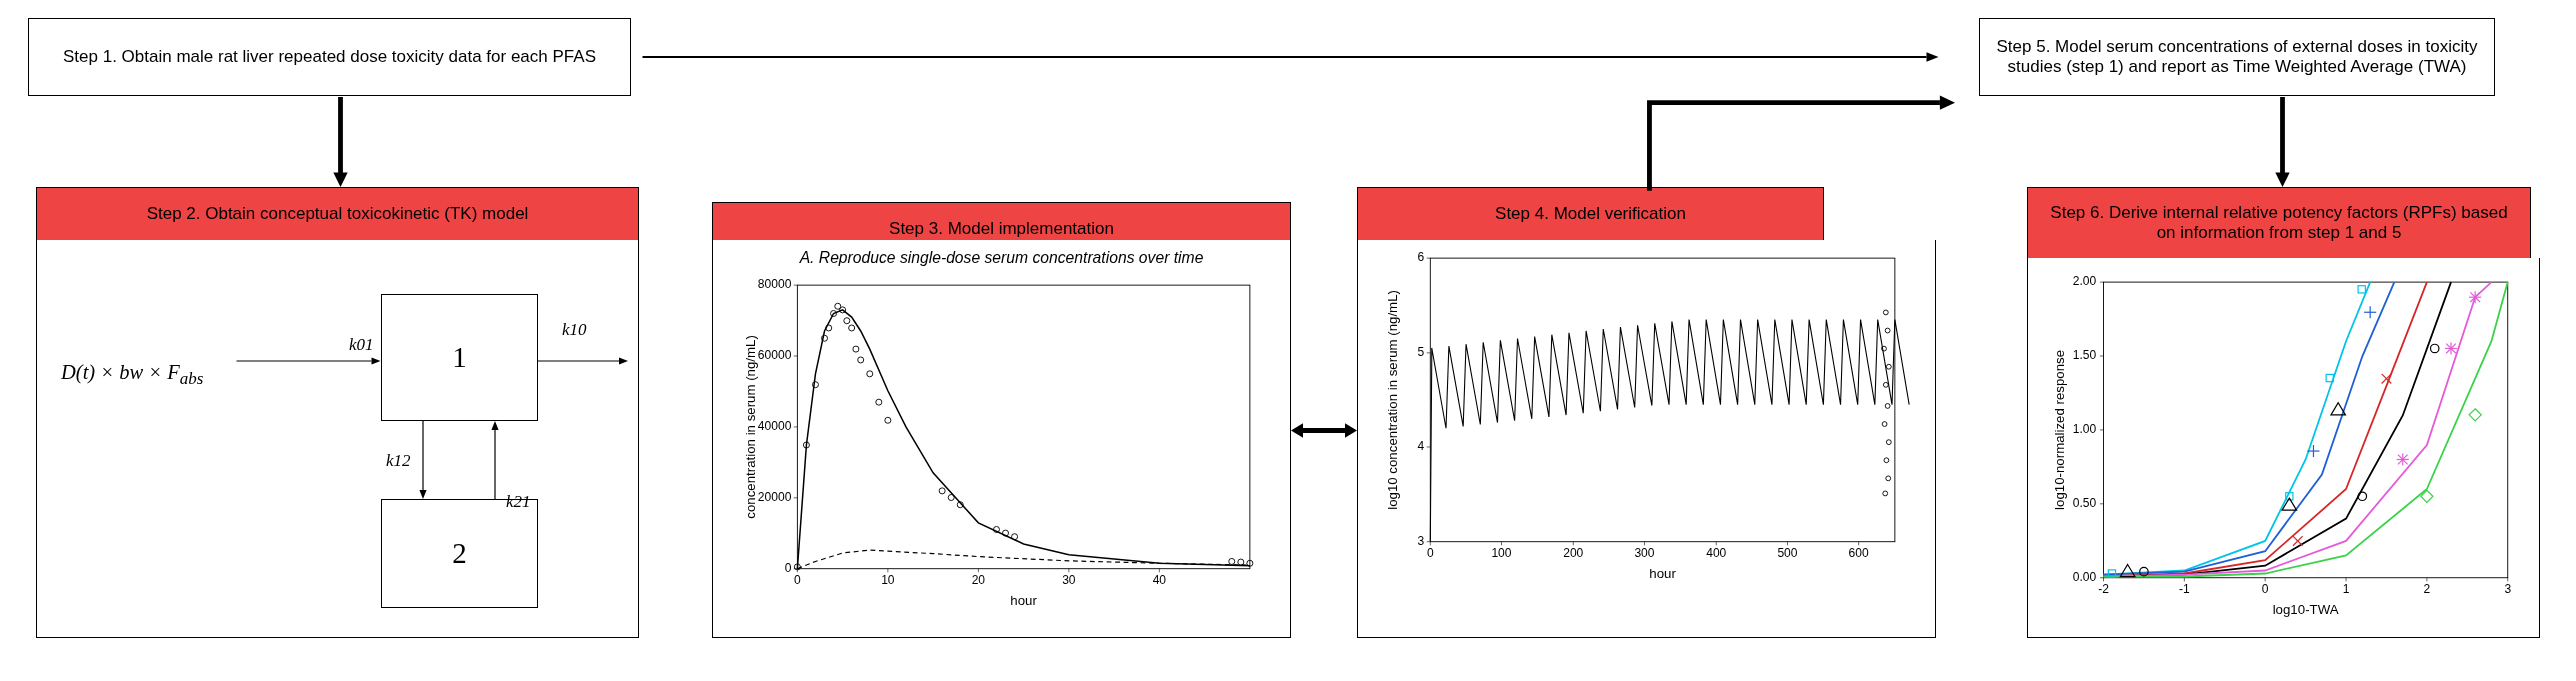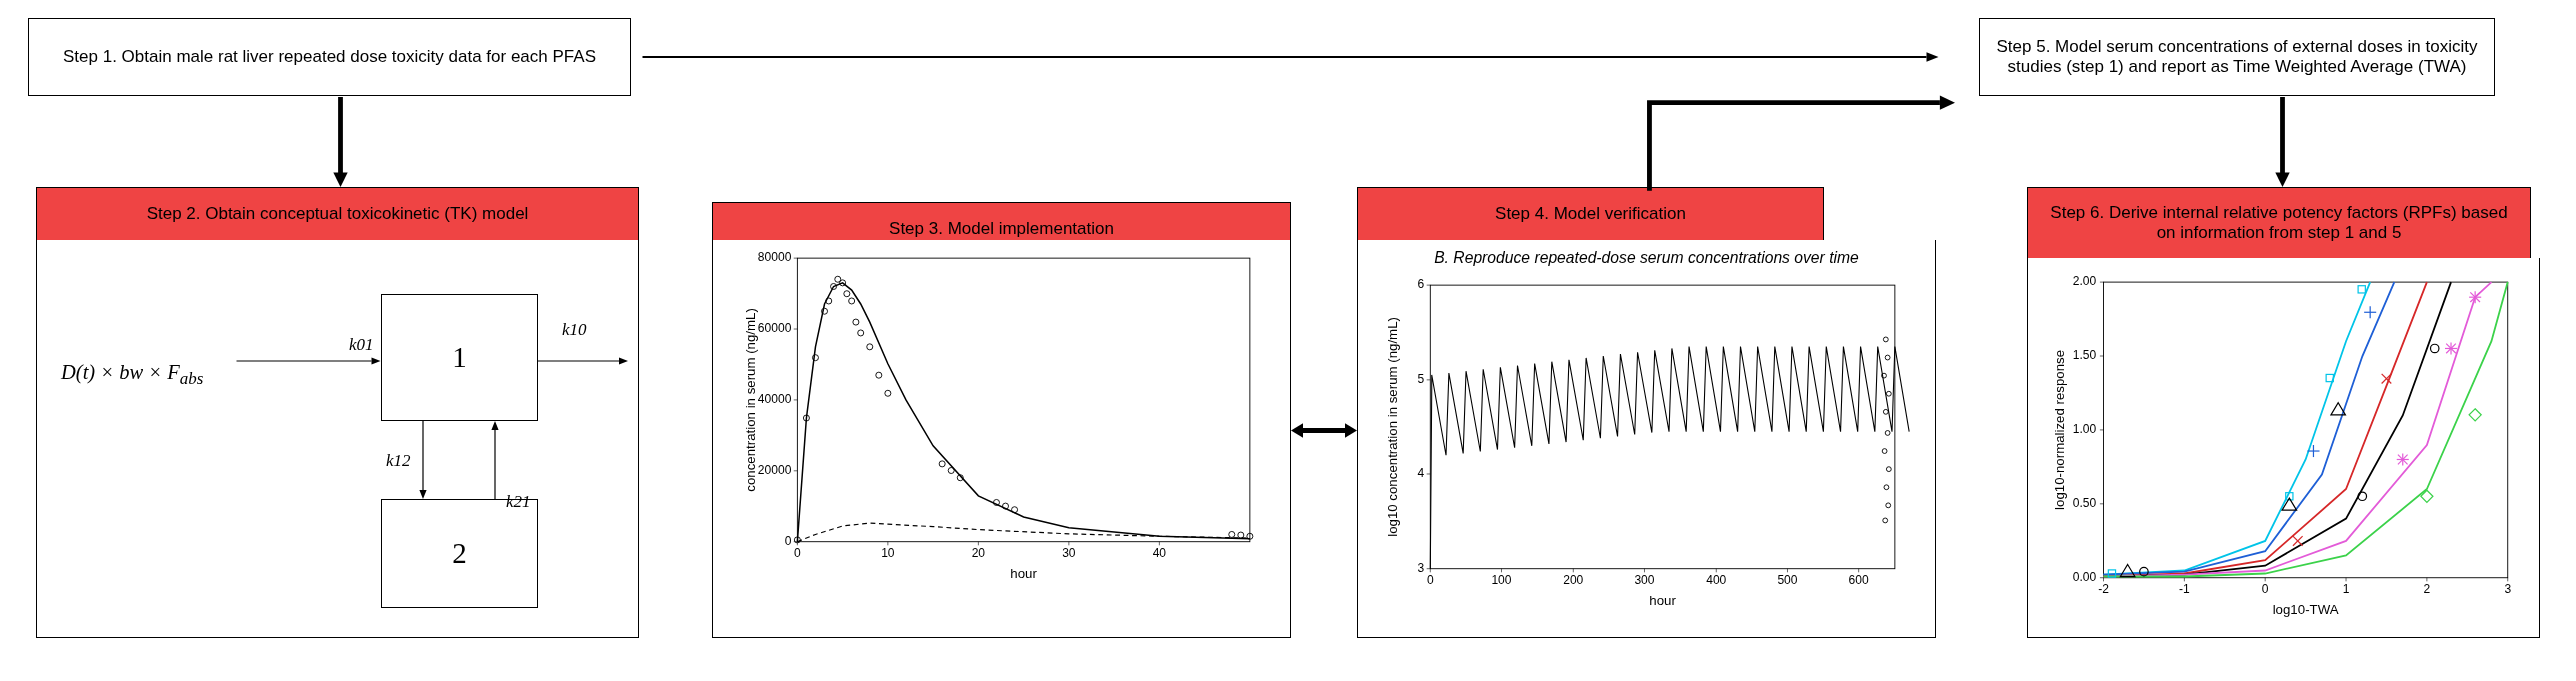--- a/index.html
+++ b/index.html
@@ -103,20 +103,21 @@
     <line x1="10" y1="130" x2="10" y2="15" stroke="#000" stroke-width="2"></line>
     <polygon points="4,15 10,0 16,15" fill="#000"></polygon>
   </svg>
   <div class="k-label" style="position:absolute; left:469px; top:218px;margin-top:34px;">k21</div>
 </div>
 
 <div class="step-header" style="left:712px; top:202px; width:579px; height:54px;">
   <span>Step 3. Model implementation</span>
 </div>
 <div class="step-body" style="left:712px; top:240px; width:579px; height:398px; border-top:none;">
+  <div class="chart-title">A. Reproduce single-dose serum concentrations over time</div>
   <svg width="543" height="338" style="margin-left:18px; margin-top:6px;" viewBox="0 0 900 560">
 
     <g transform="translate(110,20)">
       <rect x="0" y="0" width="750" height="470" fill="none" stroke="#000" stroke-width="1.5"></rect>
 
       <g font-size="20" text-anchor="end">
         <text x="-10" y="475">0</text>
           <line x1="-6" y1="470" x2="0" y2="470" stroke="#000"></line>
         <text x="-10" y="357">20000</text>
           <line x1="-6" y1="352.5" x2="0" y2="352.5" stroke="#000"></line>
@@ -175,21 +176,20 @@
       <text x="375" y="530" font-size="22" text-anchor="middle">hour</text>
       <text x="-70" y="235" font-size="22" text-anchor="middle" transform="rotate(-90 -70 235)">concentration in serum (ng/mL)</text>
     </g>
   </svg>
 </div>
 
 <div class="step-header" style="left:1357px; top:187px; width:467px; height:54px;">
   <span>Step 4. Model verification</span>
 </div>
 <div class="step-body" style="left:1357px; top:240px; width:579px; height:398px; border-top:none;">
-  <div class="chart-title">B. Reproduce repeated-dose serum concentrations over time</div>
   <svg width="543" height="338" style="margin-left:18px; margin-top:6px;" viewBox="0 0 900 560">
     <g transform="translate(90,20)">
       <rect x="0" y="0" width="770" height="470" fill="none" stroke="#000" stroke-width="1.5"></rect>
 
       <g font-size="20" text-anchor="end">
         <text x="-10" y="475">3</text>
           <line x1="-6" y1="470" x2="0" y2="470" stroke="#000"></line>
         <text x="-10" y="318">4</text>
           <line x1="-6" y1="313" x2="0" y2="313" stroke="#000"></line>
         <text x="-10" y="162">5</text>

